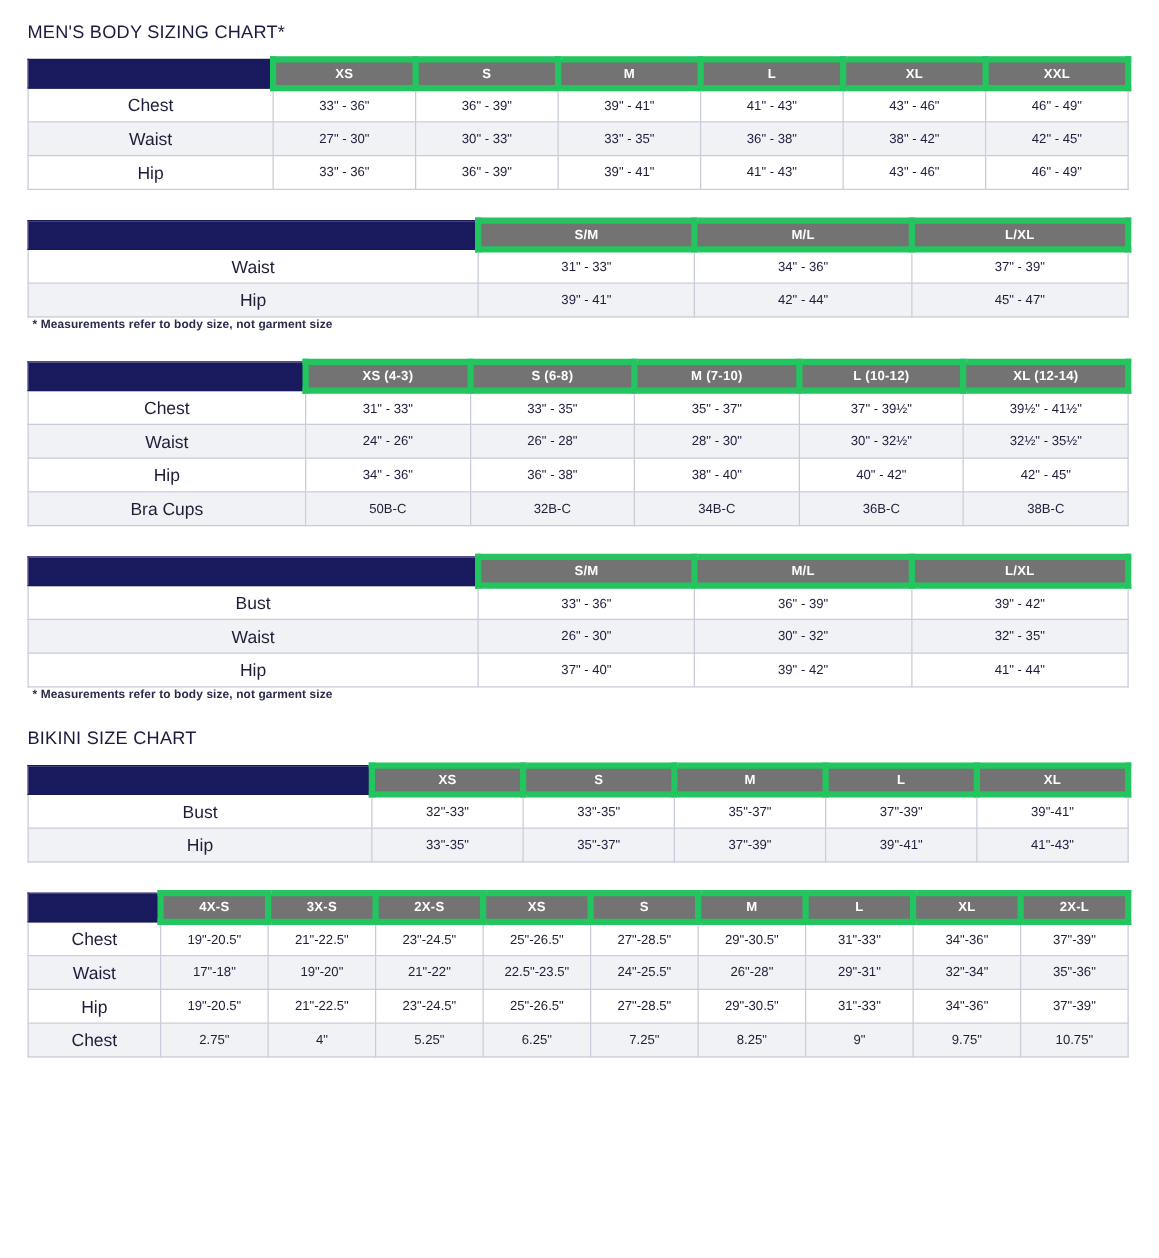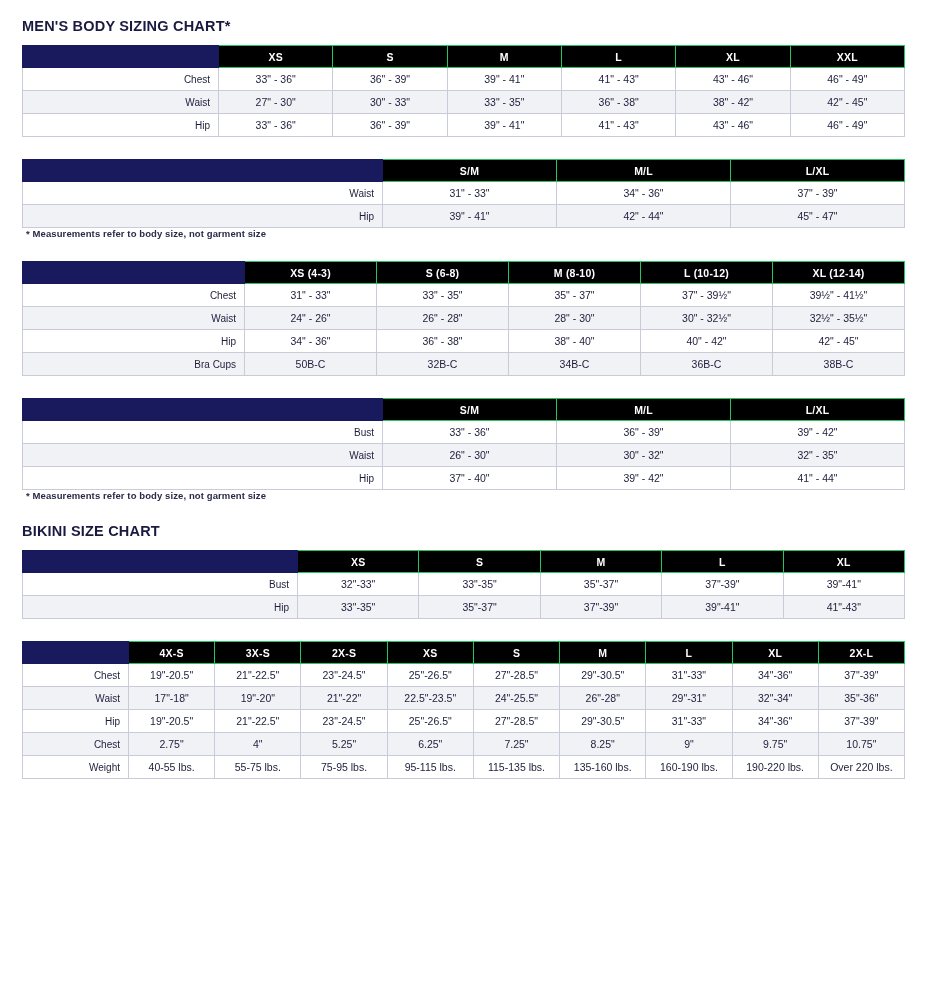--- a/index.html
+++ b/index.html
@@ -11,56 +11,56 @@
   body {
     width: 927px;
     min-height: 1006px;
     color: #1d1d3a;
   }
   .page {
     padding: 18px 22px 10px 22px;
   }
   h2.section-title {
     font-size: 14.5px;
-    font-weight: bold;
+    font-weight: normal;
     letter-spacing: 0.2px;
     color: #1a1a40;
     margin: 0 0 11px 0;
     text-transform: uppercase;
   }
   .block { margin-bottom: 22px; }
   table.sizing {
     width: 883px;
     border-collapse: collapse;
     table-layout: fixed;
     font-size: 10.5px;
   }
   table.sizing thead th {
-    background: #000000;
+    background: #737373;
     color: #ffffff;
     font-size: 10.5px;
     font-weight: bold;
     height: 22px;
     text-align: center;
     letter-spacing: 0.2px;
-    border: 1px solid #22c55e;
+    border: 5px solid #22c55e;
     padding: 3px 2px;
   }
   table.sizing thead th.corner {
     background: #191a5e;
     border: 1px solid #191a5e;
   }
   table.sizing tbody th.rowlabel {
-    text-align: right;
+    text-align: center;
     font-weight: normal;
     color: #1d1d3a;
     padding: 5px 8px;
     border: 1px solid #c9cbd8;
     background: #ffffff;
-    font-size: 10px;
+    font-size: 14px;
   }
   table.sizing tbody td {
     text-align: center;
     padding: 5px 4px;
     border: 1px solid #c9cbd8;
     color: #1d1d3a;
     background: #ffffff;
     font-size: 10.5px;
     white-space: nowrap;
   }
@@ -160,21 +160,21 @@
         </table>
         <p class="footnote">* Measurements refer to body size, not garment size</p>
       </div>
       <div class="block">
         <table class="sizing">
           <thead>
             <tr>
               <th class="corner w-label-3"></th>
               <th>XS (4-3)</th>
               <th>S (6-8)</th>
-              <th>M (8-10)</th>
+              <th>M (7-10)</th>
               <th>L (10-12)</th>
               <th>XL (12-14)</th>
             </tr>
           </thead>
           <tbody>
             <tr>
               <th class="rowlabel w-label-3">Chest</th>
               <td>31" - 33"</td>
               <td>33" - 35"</td>
               <td>35" - 37"</td>
@@ -332,29 +332,17 @@
               <td>2.75"</td>
               <td>4"</td>
               <td>5.25"</td>
               <td>6.25"</td>
               <td>7.25"</td>
               <td>8.25"</td>
               <td>9"</td>
               <td>9.75"</td>
               <td>10.75"</td>
             </tr>
-            <tr>
-              <th class="rowlabel w-label-6">Weight</th>
-              <td>40-55 lbs.</td>
-              <td>55-75 lbs.</td>
-              <td>75-95 lbs.</td>
-              <td>95-115 lbs.</td>
-              <td>115-135 lbs.</td>
-              <td>135-160 lbs.</td>
-              <td>160-190 lbs.</td>
-              <td>190-220 lbs.</td>
-              <td>Over 220 lbs.</td>
-            </tr>
           </tbody>
         </table>
       </div>
     </div>
 </div>
 
 </body></html>

